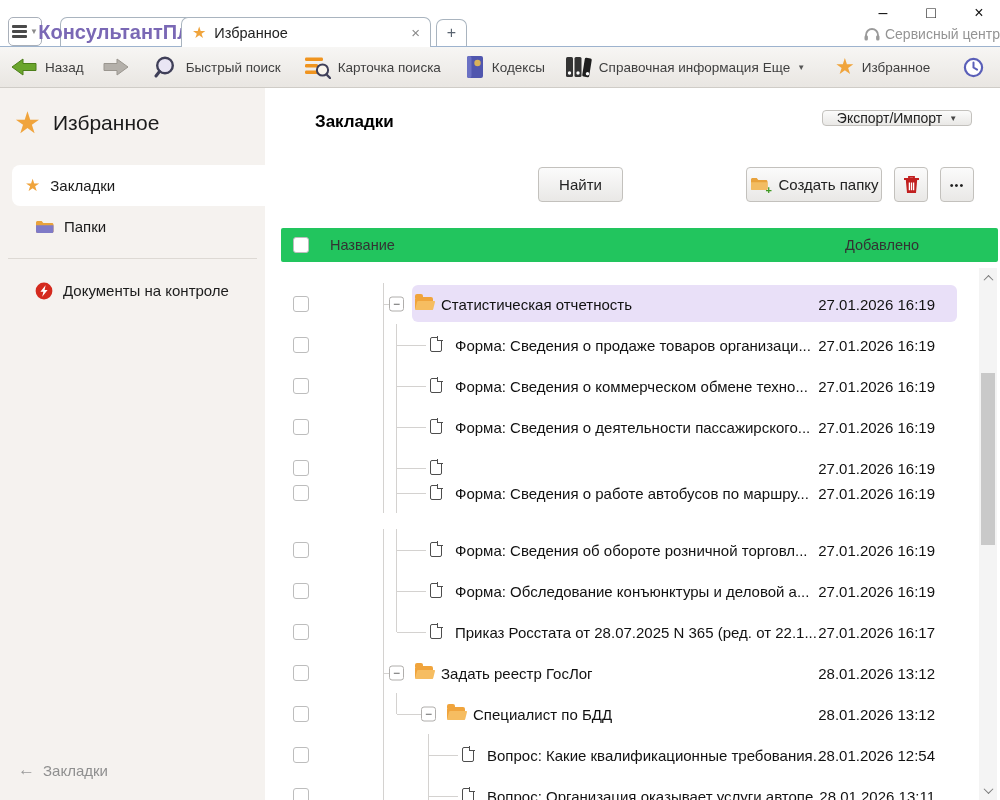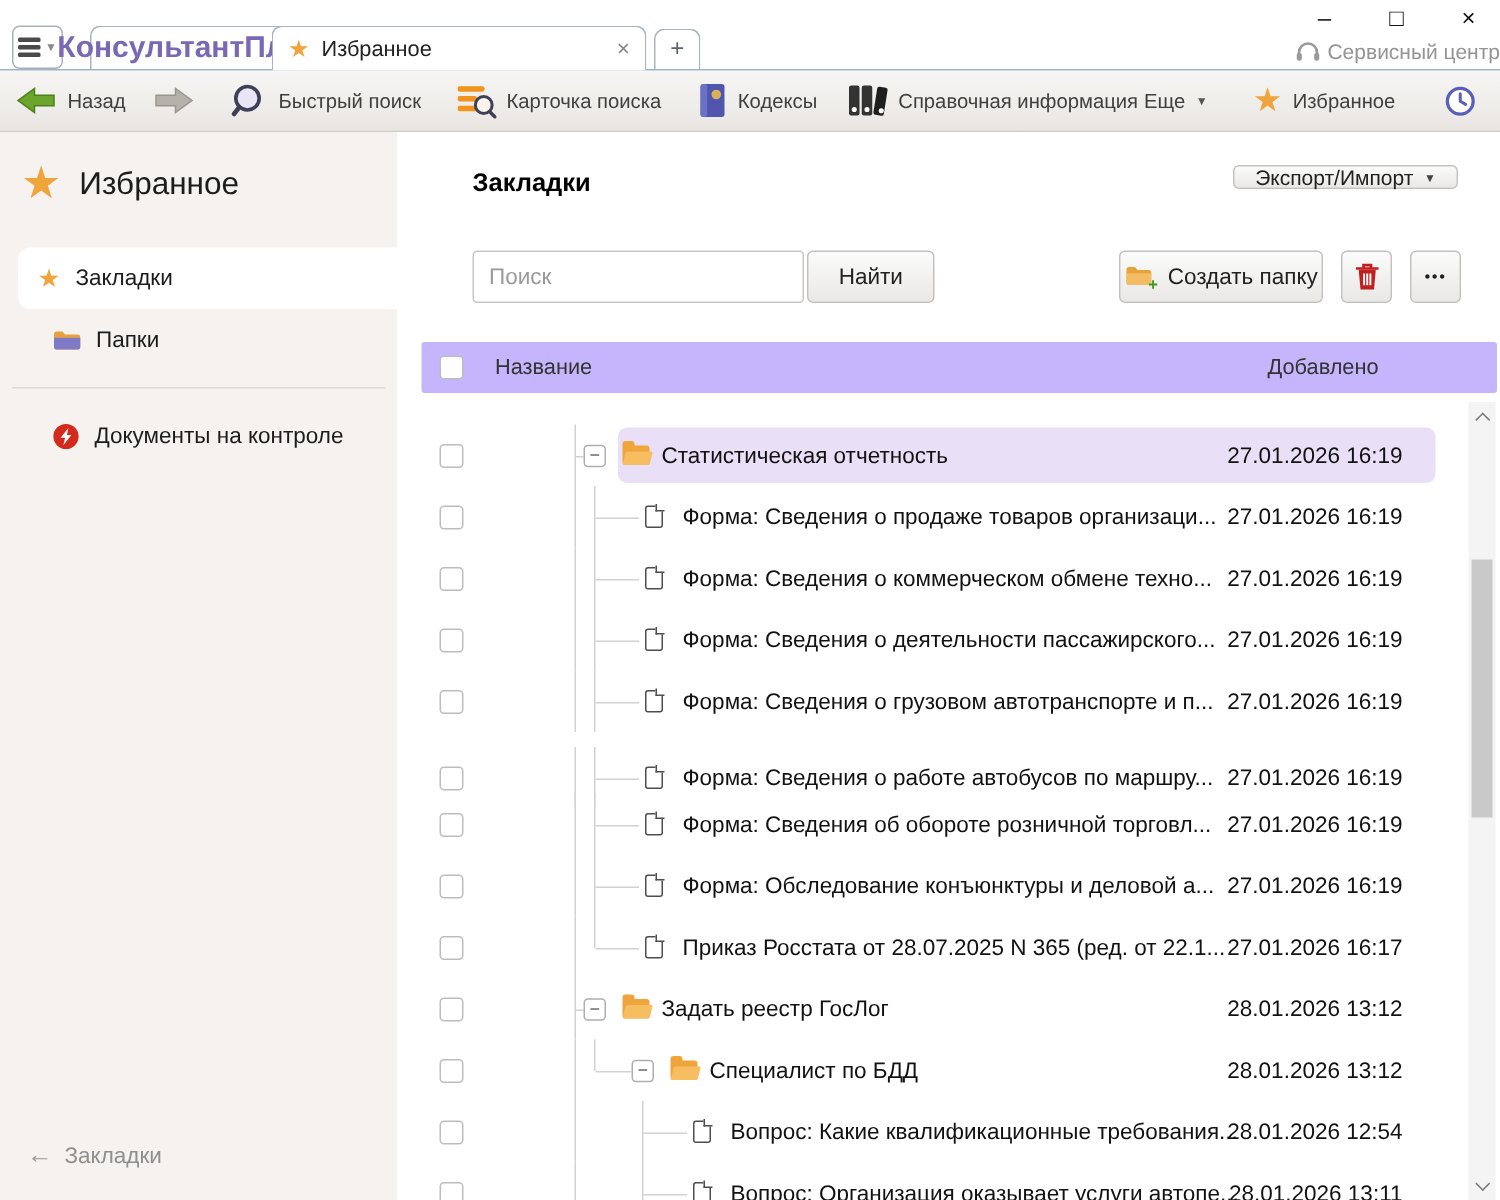--- a/index.html
+++ b/index.html
@@ -63,21 +63,21 @@
   .export-btn { position:absolute; right:28px; top:22px; width:150px; height:16px; }
   .export-btn .caret { font-size:8px; color:#444; }
   .search-input { position:absolute; left:50px; top:79px; width:221px; height:35px; border:1px solid #c9c7c3;
     border-radius:3px; padding:0 10px; font-size:15px; color:#222; font-family:inherit; }
   .search-input::placeholder { color:#9a9a9a; }
   .find-btn { position:absolute; left:273px; top:79px; width:85px; height:35px; font-size:15px; }
   .createfolder-btn { position:absolute; right:118px; top:79px; width:136px; height:35px; font-size:15px; }
   .trash-btn { position:absolute; right:72px; top:79px; width:34px; height:35px; }
   .dots-btn { position:absolute; right:26px; top:79px; width:34px; height:35px; font-size:11px; letter-spacing:1px; color:#222; }
 
-  .thead { position:absolute; left:16px; right:2px; top:140px; height:34px; background:#c4b5fd; border-radius:2px; }
+  .thead { position:absolute; left:16px; right:2px; top:140px; height:34px; background:#22c55e; border-radius:2px; }
   .thead .cb { left:12px; }
   .th-name { position:absolute; left:49px; top:50%; transform:translateY(-50%); font-size:14.5px; color:#333; }
   .th-date { position:absolute; left:564px; top:50%; transform:translateY(-50%); font-size:14.5px; color:#333; }
 
   .list { position:absolute; left:0; right:0; top:175px; bottom:0; overflow:hidden; }
   .row { position:absolute; left:0; right:0; height:41px; cursor:pointer; }
   .cb { position:absolute; left:28px; top:50%; transform:translateY(-50%); width:16px; height:16px;
     background:#fff; border:1px solid #bdbdbd; border-radius:3px; z-index:2; cursor:pointer; }
   .hl { position:absolute; left:147px; right:43px; top:2px; bottom:2px; background:var(--hl); border-radius:6px; z-index:0; }
   .guide { position:absolute; top:0; bottom:0; width:1px; background:#d4d2d0; }
@@ -261,21 +261,20 @@
   </div>
 
   <div class="main">
     <div class="page-title">Закладки</div>
 
     <div class="btn export-btn">
       <span>Экспорт/Импорт</span>
       <span class="caret">▼</span>
     </div>
 
-    <input class="search-input" type="text" placeholder="Поиск" style="">
     <div class="btn find-btn">
       <span>Найти</span>
     </div>
 
     <div class="btn createfolder-btn">
       <svg width="22" height="18" viewBox="0 0 22 18">
         <path d="M1 3.5C1 2.7 1.7 2 2.5 2h4.2l1.6 2H16c.8 0 1.5.7 1.5 1.5v7c0 .8-.7 1.5-1.5 1.5H2.5C1.7 14 1 13.3 1 12.5z" fill="#e8a23c"></path>
         <path d="M1 6.2h16.5v6.3c0 .8-.7 1.5-1.5 1.5H2.5C1.7 14 1 13.3 1 12.5z" fill="#f2bc62"></path>
         <text x="15.5" y="17.5" font-size="11" font-weight="bold" fill="#3f9922">+</text>
       </svg>
@@ -337,24 +336,23 @@
           <span class="dico" style="left: 165px;"></span>
           <span class="rname" style="left: 190px;">Форма: Сведения о деятельности пассажирского...</span>
           <span class="rdate">27.01.2026 16:19</span>
         </div>
         <div class="row" style="top: 184px;">
           <span class="cb"></span>
           <span class="guide" style="left: 118px;"></span>
           <span class="guide" style="left: 131px;"></span>
           <span class="stub" style="left: 132px; width: 29px;"></span>
           <span class="dico" style="left: 165px;"></span>
-          <span class="rname" style="left: 190px;">Форма: Сведения о грузовом автотранспорте и п...</span>
-          <span class="rdate">27.01.2026 16:19</span>
-        </div>
-        <div class="row" style="top: 235px; padding-left: 16px;">
+          <span class="rdate">27.01.2026 16:19</span>
+        </div>
+        <div class="row" style="top: 209px; padding-left: 16px;">
           <span class="cb"></span>
           <span class="guide" style="left: 118px;"></span>
           <span class="guide" style="left: 131px;"></span>
           <span class="stub" style="left: 132px; width: 29px;"></span>
           <span class="dico" style="left: 165px;"></span>
           <span class="rname" style="left: 190px;">Форма: Сведения о работе автобусов по маршру...</span>
           <span class="rdate">27.01.2026 16:19</span>
         </div>
         <div class="row" style="top: 266px;">
           <span class="cb"></span>

